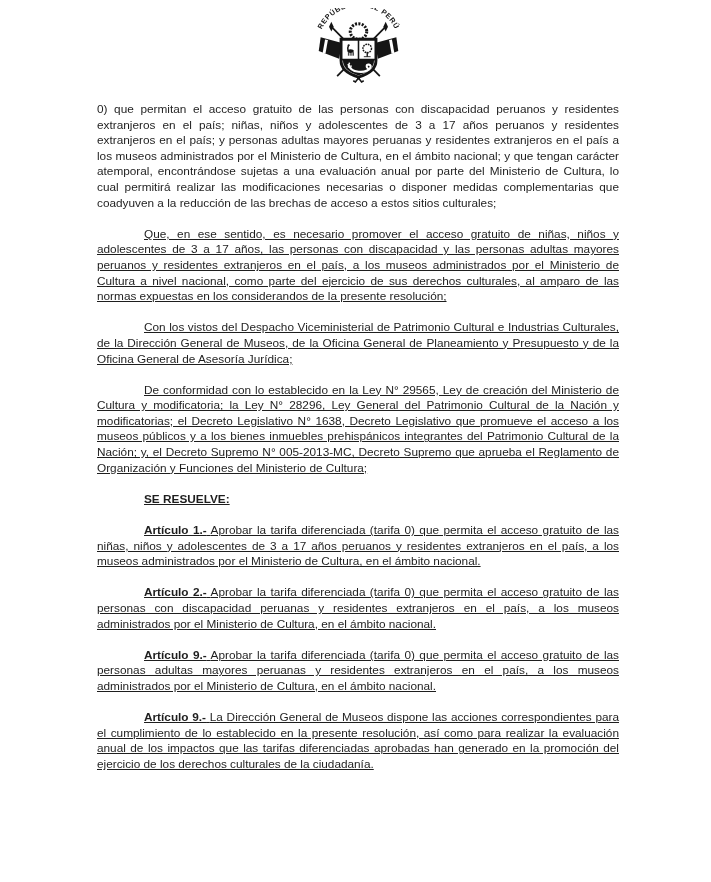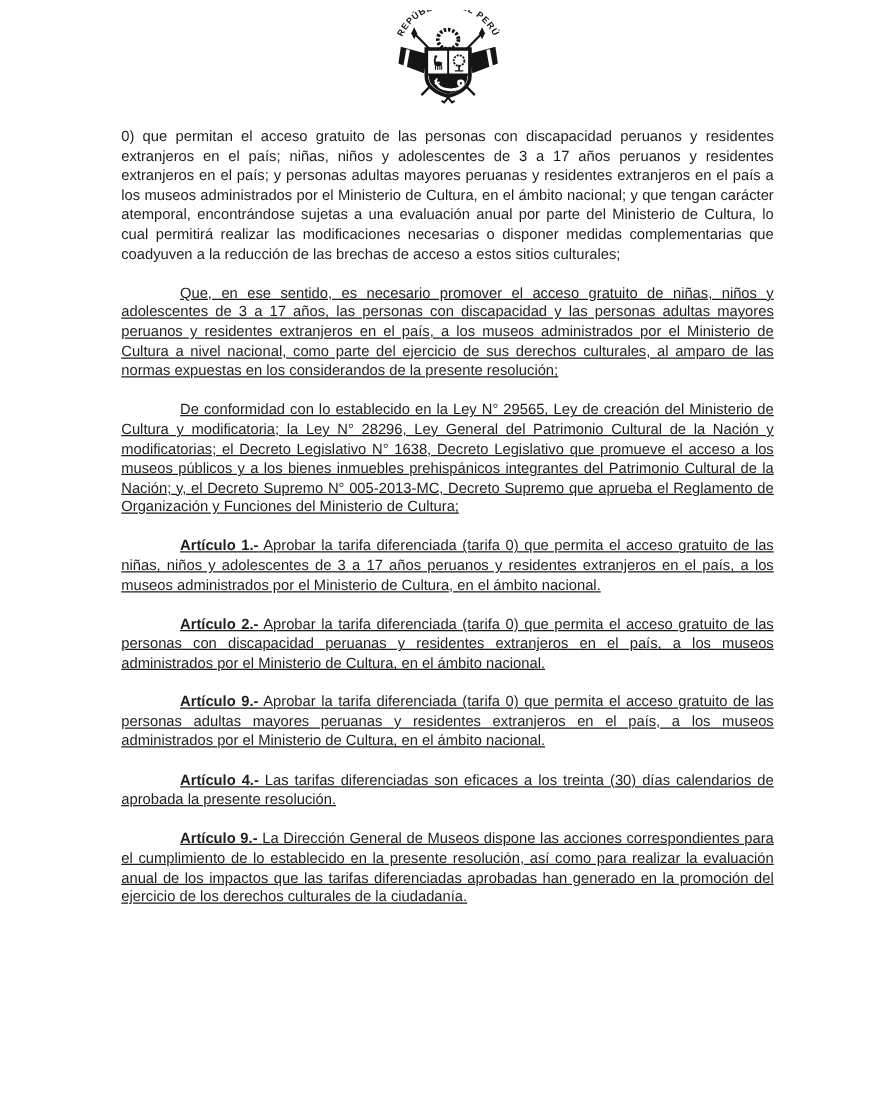--- a/index.html
+++ b/index.html
@@ -121,43 +121,41 @@
       </g>
     </svg>
   </div>
 
   <div class="body-text">
 
     <p class="para">0) que permitan el acceso gratuito de las personas con discapacidad peruanos y residentes extranjeros en el país; niñas, niños y adolescentes de 3 a 17 años peruanos y residentes extranjeros en el país; y personas adultas mayores peruanas y residentes extranjeros en el país a los museos administrados por el Ministerio de Cultura, en el ámbito nacional; y que tengan carácter atemporal, encontrándose sujetas a una evaluación anual por parte del Ministerio de Cultura, lo cual permitirá realizar las modificaciones necesarias o disponer medidas complementarias que coadyuven a la reducción de las brechas de acceso a estos sitios culturales;</p>
 
     <p class="para indent">Que, en ese sentido, es necesario promover el acceso gratuito de niñas, niños y adolescentes de 3 a 17 años, las personas con discapacidad y las personas adultas mayores peruanos y residentes extranjeros en el país, a los museos administrados por el Ministerio de Cultura a nivel nacional, como parte del ejercicio de sus derechos culturales, al amparo de las normas expuestas en los considerandos de la presente resolución;</p>
 
+    <p class="para indent">Con los vistos del Despacho Viceministerial de Patrimonio Cultural e Industrias Culturales, de la Dirección General de Museos, de la Oficina General de Planeamiento y Presupuesto y de la Oficina General de Asesoría Jurídica;</p>
 
     <p class="para indent">De conformidad con lo establecido en la Ley N° 29565, Ley de creación del Ministerio de Cultura y modificatoria; la Ley N° 28296, Ley General del Patrimonio Cultural de la Nación y modificatorias; el Decreto Legislativo N° 1638, Decreto Legislativo que promueve el acceso a los museos públicos y a los bienes inmuebles prehispánicos integrantes del Patrimonio Cultural de la Nación; y, el Decreto Supremo N° 005-2013-MC, Decreto Supremo que aprueba el Reglamento de Organización y Funciones del Ministerio de Cultura;</p>
 
+    <p class="para indent resolve">SE RESUELVE:</p>
 
     <p class="para indent">
       <strong class="lead">Artículo 1.-</strong>
       <span>Aprobar la tarifa diferenciada (tarifa 0) que permita el acceso gratuito de las niñas, niños y adolescentes de 3 a 17 años peruanos y residentes extranjeros en el país, a los museos administrados por el Ministerio de Cultura, en el ámbito nacional.</span>
     </p>
 
     <p class="para indent">
       <strong class="lead">Artículo 2.-</strong>
       <span>Aprobar la tarifa diferenciada (tarifa 0) que permita el acceso gratuito de las personas con discapacidad peruanas y residentes extranjeros en el país, a los museos administrados por el Ministerio de Cultura, en el ámbito nacional.</span>
     </p>
 
     <p class="para indent">
       <strong class="lead">Artículo 9.-</strong>
       <span>Aprobar la tarifa diferenciada (tarifa 0) que permita el acceso gratuito de las personas adultas mayores peruanas y residentes extranjeros en el país, a los museos administrados por el Ministerio de Cultura, en el ámbito nacional.</span>
     </p>
 
-    <p class="para indent">
-      <strong class="lead">Artículo 4.-</strong>
-      <span>Las tarifas diferenciadas son eficaces a los treinta (30) días calendarios de aprobada la presente resolución.</span>
-    </p>
 
     <p class="para indent">
       <strong class="lead">Artículo 9.-</strong>
       <span>La Dirección General de Museos dispone las acciones correspondientes para el cumplimiento de lo establecido en la presente resolución, así como para realizar la evaluación anual de los impactos que las tarifas diferenciadas aprobadas han generado en la promoción del ejercicio de los derechos culturales de la ciudadanía.</span>
     </p>
 
   </div>
 </div>
 
 </body></html>

